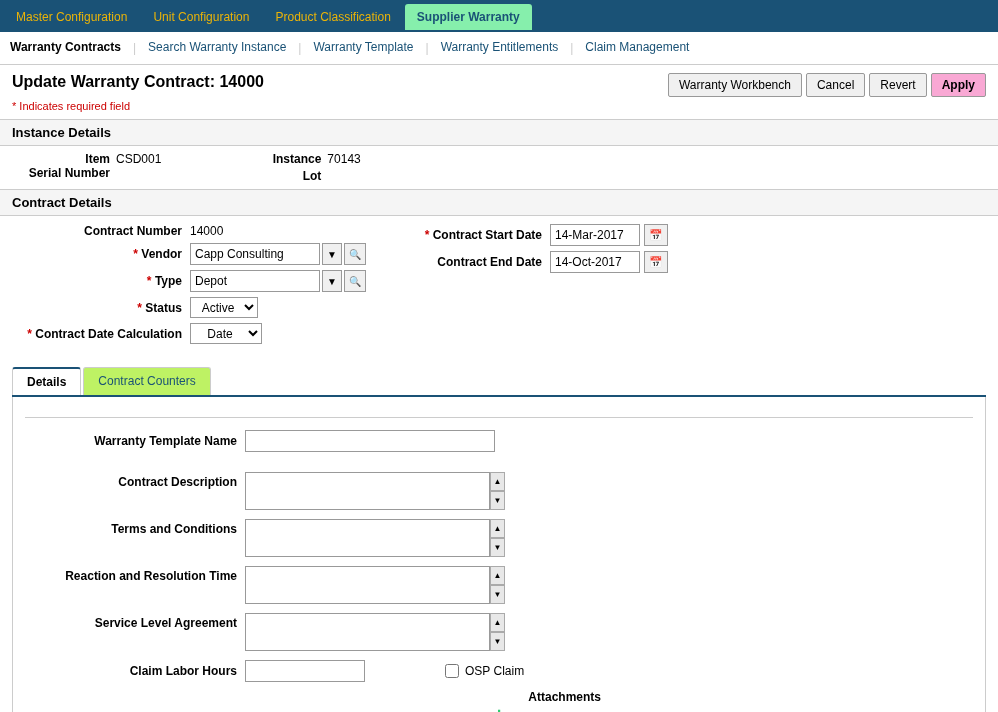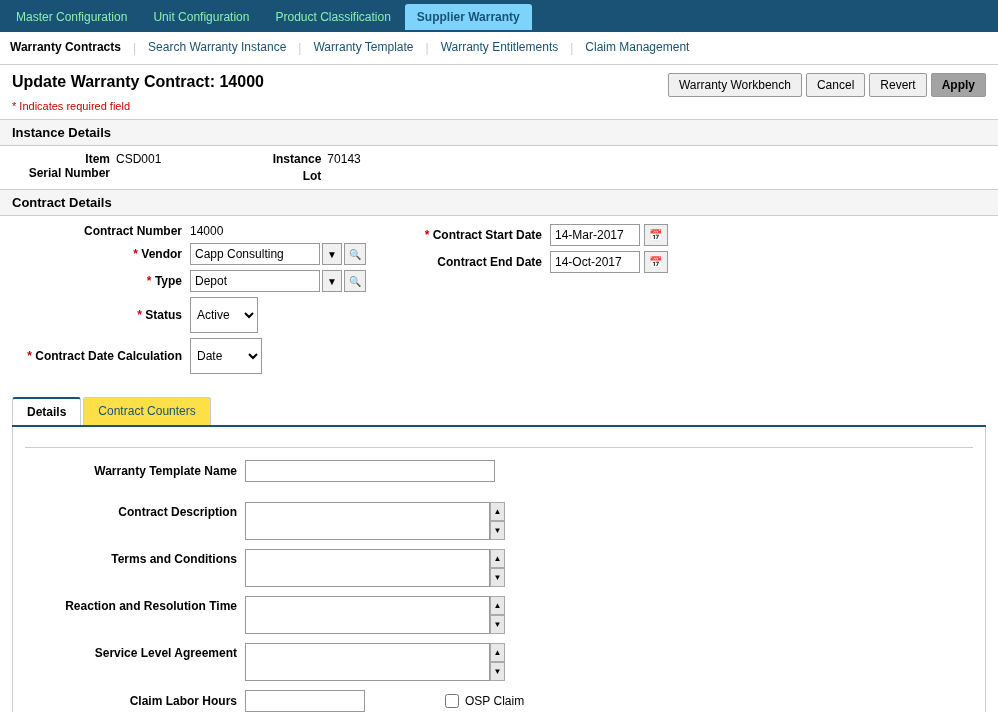--- a/index.html
+++ b/index.html
@@ -1,45 +1,45 @@
 <!DOCTYPE html>
 <html><head>
   <meta charset="utf-8">
   <style>
     * { box-sizing: border-box; margin: 0; padding: 0; }
     body { font-family: Arial, sans-serif; font-size: 12px; background: #fff; color: #000; }
 
     
     .top-nav { background: #1a5276; display: flex; align-items: flex-end; padding: 0 4px; border-bottom: 2px solid #1a5276; }
-    .top-nav-tab { padding: 6px 12px; color: #86efac; cursor: pointer; font-size: 12px; border-radius: 3px 3px 0 0; margin-right: 2px; margin-top: 4px; }
-    .top-nav-tab.active { background: #7dd3fc; color: #1a5276; font-weight: bold; }
+    .top-nav-tab { padding: 6px 12px; color: #eab308; cursor: pointer; font-size: 12px; border-radius: 3px 3px 0 0; margin-right: 2px; margin-top: 4px; }
+    .top-nav-tab.active { background: #86efac; color: #1a5276; font-weight: bold; }
 
     
     .second-nav { display: flex; align-items: center; background: #fff; border-bottom: 1px solid #ccc; padding: 0 0; }
     .second-nav-item { padding: 8px 10px; color: #1a5276; cursor: pointer; font-size: 12px; text-decoration: none; border-bottom: 2px solid transparent; }
     .second-nav-item.active { font-weight: bold; color: #000; }
     .second-nav-separator { color: #ccc; padding: 0 2px; }
     .page-title { font-size: 16px; font-weight: bold; color: #000; margin-bottom: 4px; }
     .action-bar-right { display: flex; gap: 4px; }
     .action-btn { padding: 4px 10px; font-size: 12px; background: #f0f0f0; border: 1px solid #999; cursor: pointer; border-radius: 2px; color: #000; }
 
     
     .section-header { background: #f5f5f5; border-top: 1px solid #ccc; border-bottom: 1px solid #ccc; padding: 5px 12px; font-weight: bold; font-size: 13px; margin-bottom: 0; }
     .field-row { display: flex; align-items: center; gap: 6px; }
     .field-label { font-weight: bold; font-size: 12px; text-align: right; min-width: 80px; }
     .field-value { font-size: 12px; }
 
     
     input[type="text"] { border: 1px solid #999; padding: 2px 4px; font-size: 12px; height: 22px; }
-    select { border: 1px solid #999; padding: 1px 2px; font-size: 12px; height: 36px; background: #fff; }
+    select { border: 1px solid #999; padding: 1px 2px; font-size: 12px; height: 21px; background: #fff; text-align: center; }
     textarea { border: 1px solid #999; padding: 2px 4px; font-size: 12px; resize: none; width: 100%; }
 
     
     .inner-tabs { display: flex; border-bottom: 2px solid #1a5276; margin: 10px 12px 0 12px; }
-    .inner-tab { padding: 6px 14px; font-size: 12px; cursor: pointer; border: 1px solid #ccc; border-bottom: none; margin-right: 2px; background: #fde047; border-radius: 3px 3px 0 0; color: #1a5276; }
+    .inner-tab { padding: 6px 14px; font-size: 12px; cursor: pointer; border: 1px solid #ccc; border-bottom: none; margin-right: 2px; background: #bef264; border-radius: 3px 3px 0 0; color: #1a5276; }
     .inner-tab.active { background: #fff; font-weight: bold; border-top: 2px solid #1a5276; color: #000; }
 
     
     .tab-content { border: 1px solid #ccc; border-top: none; margin: 0 12px; padding: 12px; min-height: 300px; }
     .details-form-row { display: flex; align-items: flex-start; margin-bottom: 6px; }
     input[type="checkbox"] { width: 14px; height: 14px; }
 
     
     .attach-icon { color: #2ecc71; font-size: 18px; font-weight: bold; cursor: pointer; }
 
@@ -76,21 +76,21 @@
   <span class="second-nav-separator">|</span>
   <a class="second-nav-item">Claim Management</a>
 </div>
 
 <div style="padding: 8px 12px 2px 12px; display: flex; align-items: flex-start; justify-content: space-between;">
   <h2 class="page-title" style="font-size:16px;font-weight:bold;">Update Warranty Contract: 14000</h2>
   <div class="action-bar-right">
     <button class="action-btn">Warranty Workbench</button>
     <button class="action-btn">Cancel</button>
     <button class="action-btn">Revert</button>
-    <button class="action-btn" style="background:#a3a3a3;font-weight:bold;">Apply</button>
+    <button class="action-btn" style="background:#f9a8d4;font-weight:bold;">Apply</button>
   </div>
 </div>
 <div style="padding: 0 12px 6px 12px;">
   <span style="color:#cc0000;font-size:11px;">* Indicates required field</span>
 </div>
 
 <div class="section-header">Instance Details</div>
 <div style="padding: 6px 20px; display: flex; gap: 100px;">
   <div style="display: flex; flex-direction: column; gap: 0;">
     <div class="field-row">

